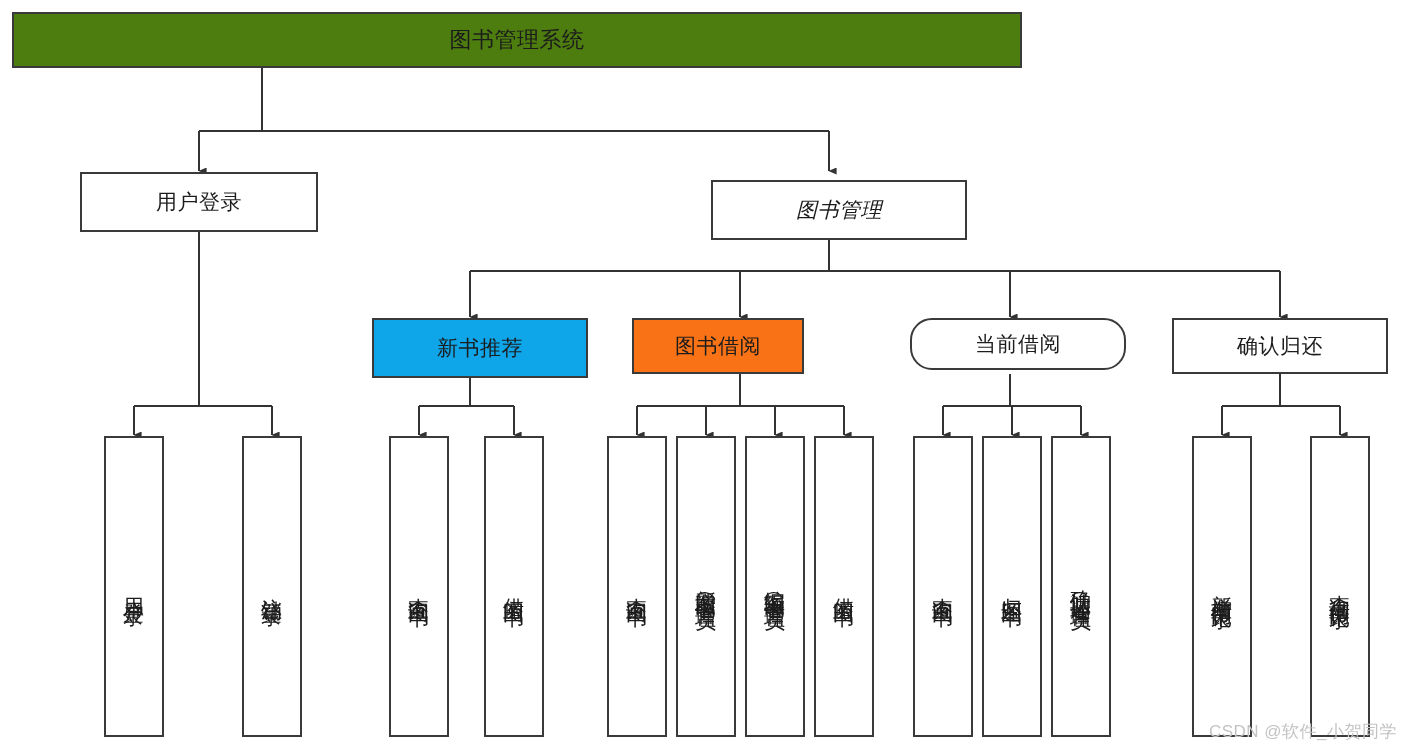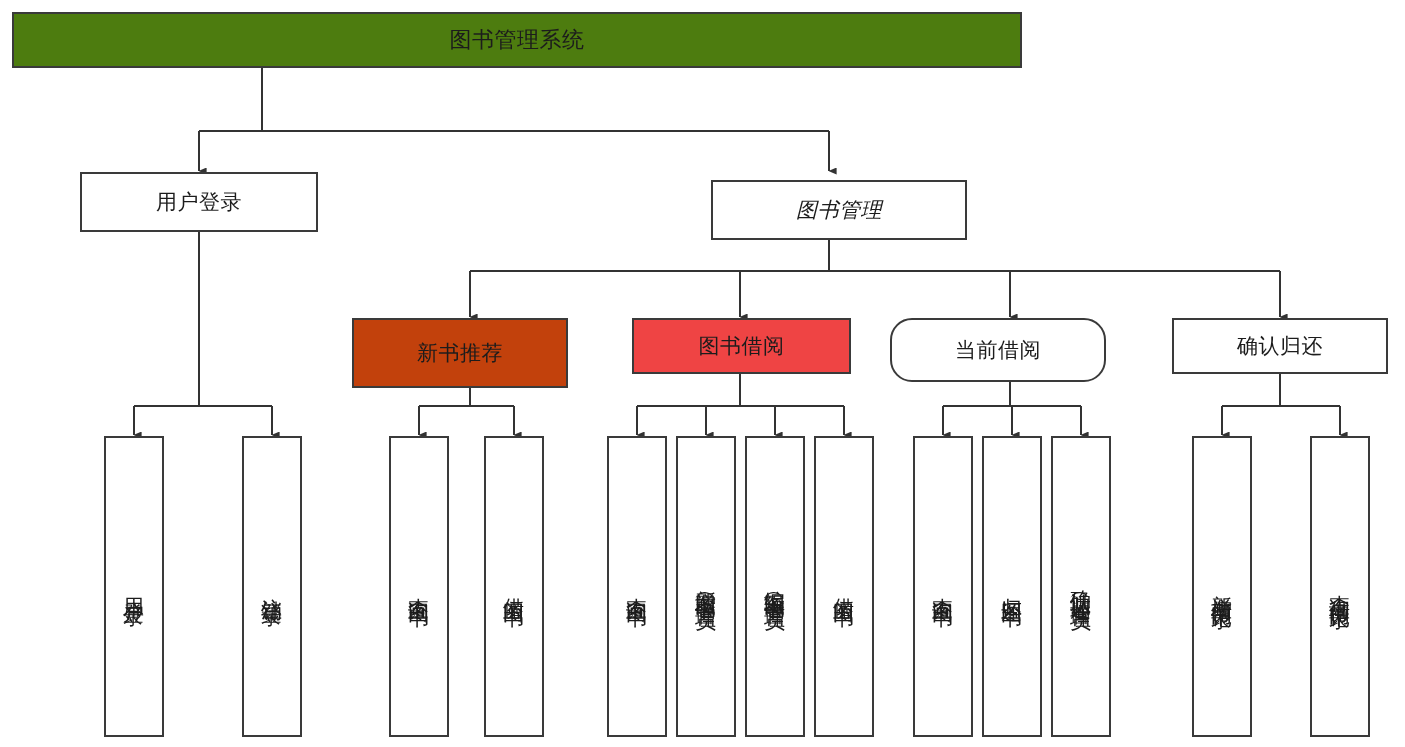--- a/index.html
+++ b/index.html
@@ -117,27 +117,27 @@
   <div id="nodes">
       <div class="node horiz root" style="left: 12px; top: 12px; width: 1010px; height: 56px; border-color: rgb(58, 58, 58); background: #4d7c0f;">
         <span class="label">图书管理系统</span>
       </div>
       <div class="node horiz" style="left: 80px; top: 172px; width: 238px; height: 60px; border-color: rgb(58, 58, 58); background: rgb(255, 255, 255);">
         <span class="label">用户登录</span>
       </div>
       <div class="node horiz" style="left: 711px; top: 180px; width: 256px; height: 60px; border-color: rgb(58, 58, 58); background: rgb(255, 255, 255); font-style: italic;">
         <span class="label">图书管理</span>
       </div>
-      <div class="node horiz" style="left: 352px; top: 318px; width: 216px; height: 70px; border-color: rgb(58, 58, 58); background: #c2410c;">
+      <div class="node horiz" style="left: 372px; top: 318px; width: 216px; height: 60px; border-color: rgb(58, 58, 58); background: #0ea5e9;">
         <span class="label">新书推荐</span>
       </div>
-      <div class="node horiz" style="left: 632px; top: 318px; width: 219px; height: 56px; border-color: rgb(58, 58, 58); background: #ef4444;">
+      <div class="node horiz" style="left: 632px; top: 318px; width: 172px; height: 56px; border-color: rgb(58, 58, 58); background: #f97316;">
         <span class="label">图书借阅</span>
       </div>
-      <div class="node horiz" style="left: 890px; top: 318px; width: 216px; height: 64px; border-color: rgb(58, 58, 58); background: rgb(255, 255, 255); border-radius: 22px;">
+      <div class="node horiz" style="left: 910px; top: 318px; width: 216px; height: 52px; border-color: rgb(58, 58, 58); background: rgb(255, 255, 255); border-radius: 22px;">
         <span class="label">当前借阅</span>
       </div>
       <div class="node horiz" style="left: 1172px; top: 318px; width: 216px; height: 56px; border-color: rgb(58, 58, 58); background: rgb(255, 255, 255);">
         <span class="label">确认归还</span>
       </div>
       <div class="node vert" style="left: 104px; top: 436px; width: 60px; height: 301px; border-color: rgb(58, 58, 58); background: rgb(255, 255, 255);">
         <span class="label">用户登录</span>
       </div>
       <div class="node vert" style="left: 242px; top: 436px; width: 60px; height: 301px; border-color: rgb(58, 58, 58); background: rgb(255, 255, 255);">
         <span class="label">注销登录</span>
@@ -169,13 +169,14 @@
       <div class="node vert" style="left: 1051px; top: 436px; width: 60px; height: 301px; border-color: rgb(58, 58, 58); background: rgb(255, 255, 255);">
         <span class="label">确认归还（管理员）</span>
       </div>
       <div class="node vert" style="left: 1192px; top: 436px; width: 60px; height: 301px; border-color: rgb(58, 58, 58); background: rgb(255, 255, 255);">
         <span class="label">新增借阅记录</span>
       </div>
       <div class="node vert" style="left: 1310px; top: 436px; width: 60px; height: 301px; border-color: rgb(58, 58, 58); background: rgb(255, 255, 255);">
         <span class="label">查询借阅记录</span>
       </div>
     </div>
+  <div id="watermark">CSDN @软件_小贺同学</div>
 </div>
 
 </body></html>

